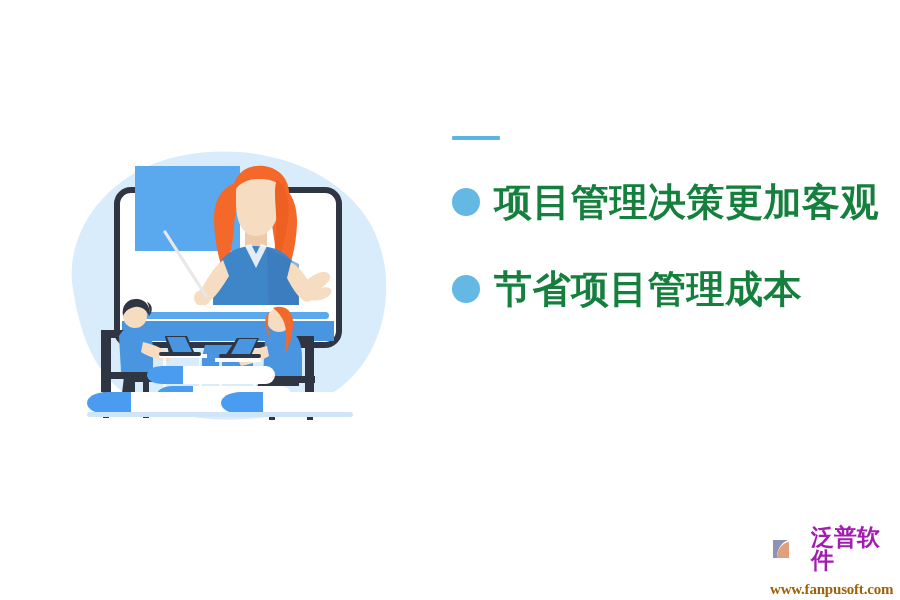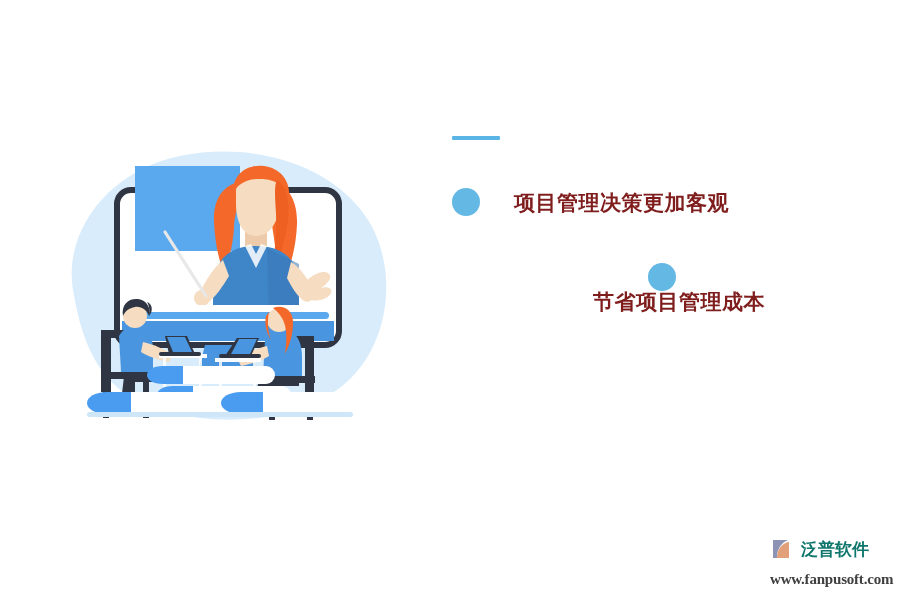--- a/index.html
+++ b/index.html
@@ -44,33 +44,33 @@
     left: 452px;
     top: 176px;
     width: 420px;
   }
   .bullet-row {
     display: flex;
     align-items: center;
     height: 52px;
     margin-bottom: 35px;
   }
-  .bullet-row:last-child { margin-bottom: 0; flex-direction: column; }
+  .bullet-row:last-child { margin-bottom: 0; }
   .bullet-dot {
     width: 28px;
     height: 28px;
     border-radius: 50%;
     background: #64b8e4;
     flex: 0 0 28px;
   }
   .bullet-text {
-    margin-left: 34px;
-    font-size: 21px;
+    margin-left: 14px;
+    font-size: 38px;
     font-weight: bold;
-    color: #7f1d1d;
+    color: #15803d;
     letter-spacing: 0.5px;
     white-space: nowrap;
     line-height: 1;
   }
 
   
   #logo {
     position: absolute;
     left: 770px;
     top: 532px;
@@ -82,34 +82,34 @@
     align-items: center;
     height: 34px;
   }
   #logo-mark {
     width: 30px;
     height: 30px;
     flex: 0 0 30px;
   }
   #logo-mark svg { display: block; }
   #logo-name {
-    font-size: 17px;
+    font-size: 23px;
     font-weight: bold;
-    color: #0f766e;
+    color: #a21caf;
     letter-spacing: 0px;
-    margin-left: 1px;
+    margin-left: 11px;
     line-height: 1;
   }
   #logo-url {
     font-family: "Liberation Serif", "DejaVu Serif", serif;
     font-size: 15px;
     font-weight: bold;
-    color: #404040;
+    color: #a16207;
     letter-spacing: -0.2px;
-    margin-top: 5px;
+    margin-top: 15px;
     text-align: left;
   }
 </style>
 </head>
 <body>
 
 <div id="illustration">
   <svg viewBox="0 0 340 290" xmlns="http://www.w3.org/2000/svg">
 
     <path d="M18,150 C8,90 55,30 125,16 C195,2 268,22 306,70 C344,118 338,196 296,238 C254,280 176,288 112,272 C48,256 28,210 18,150 Z" fill="#d9ecfb"></path>

